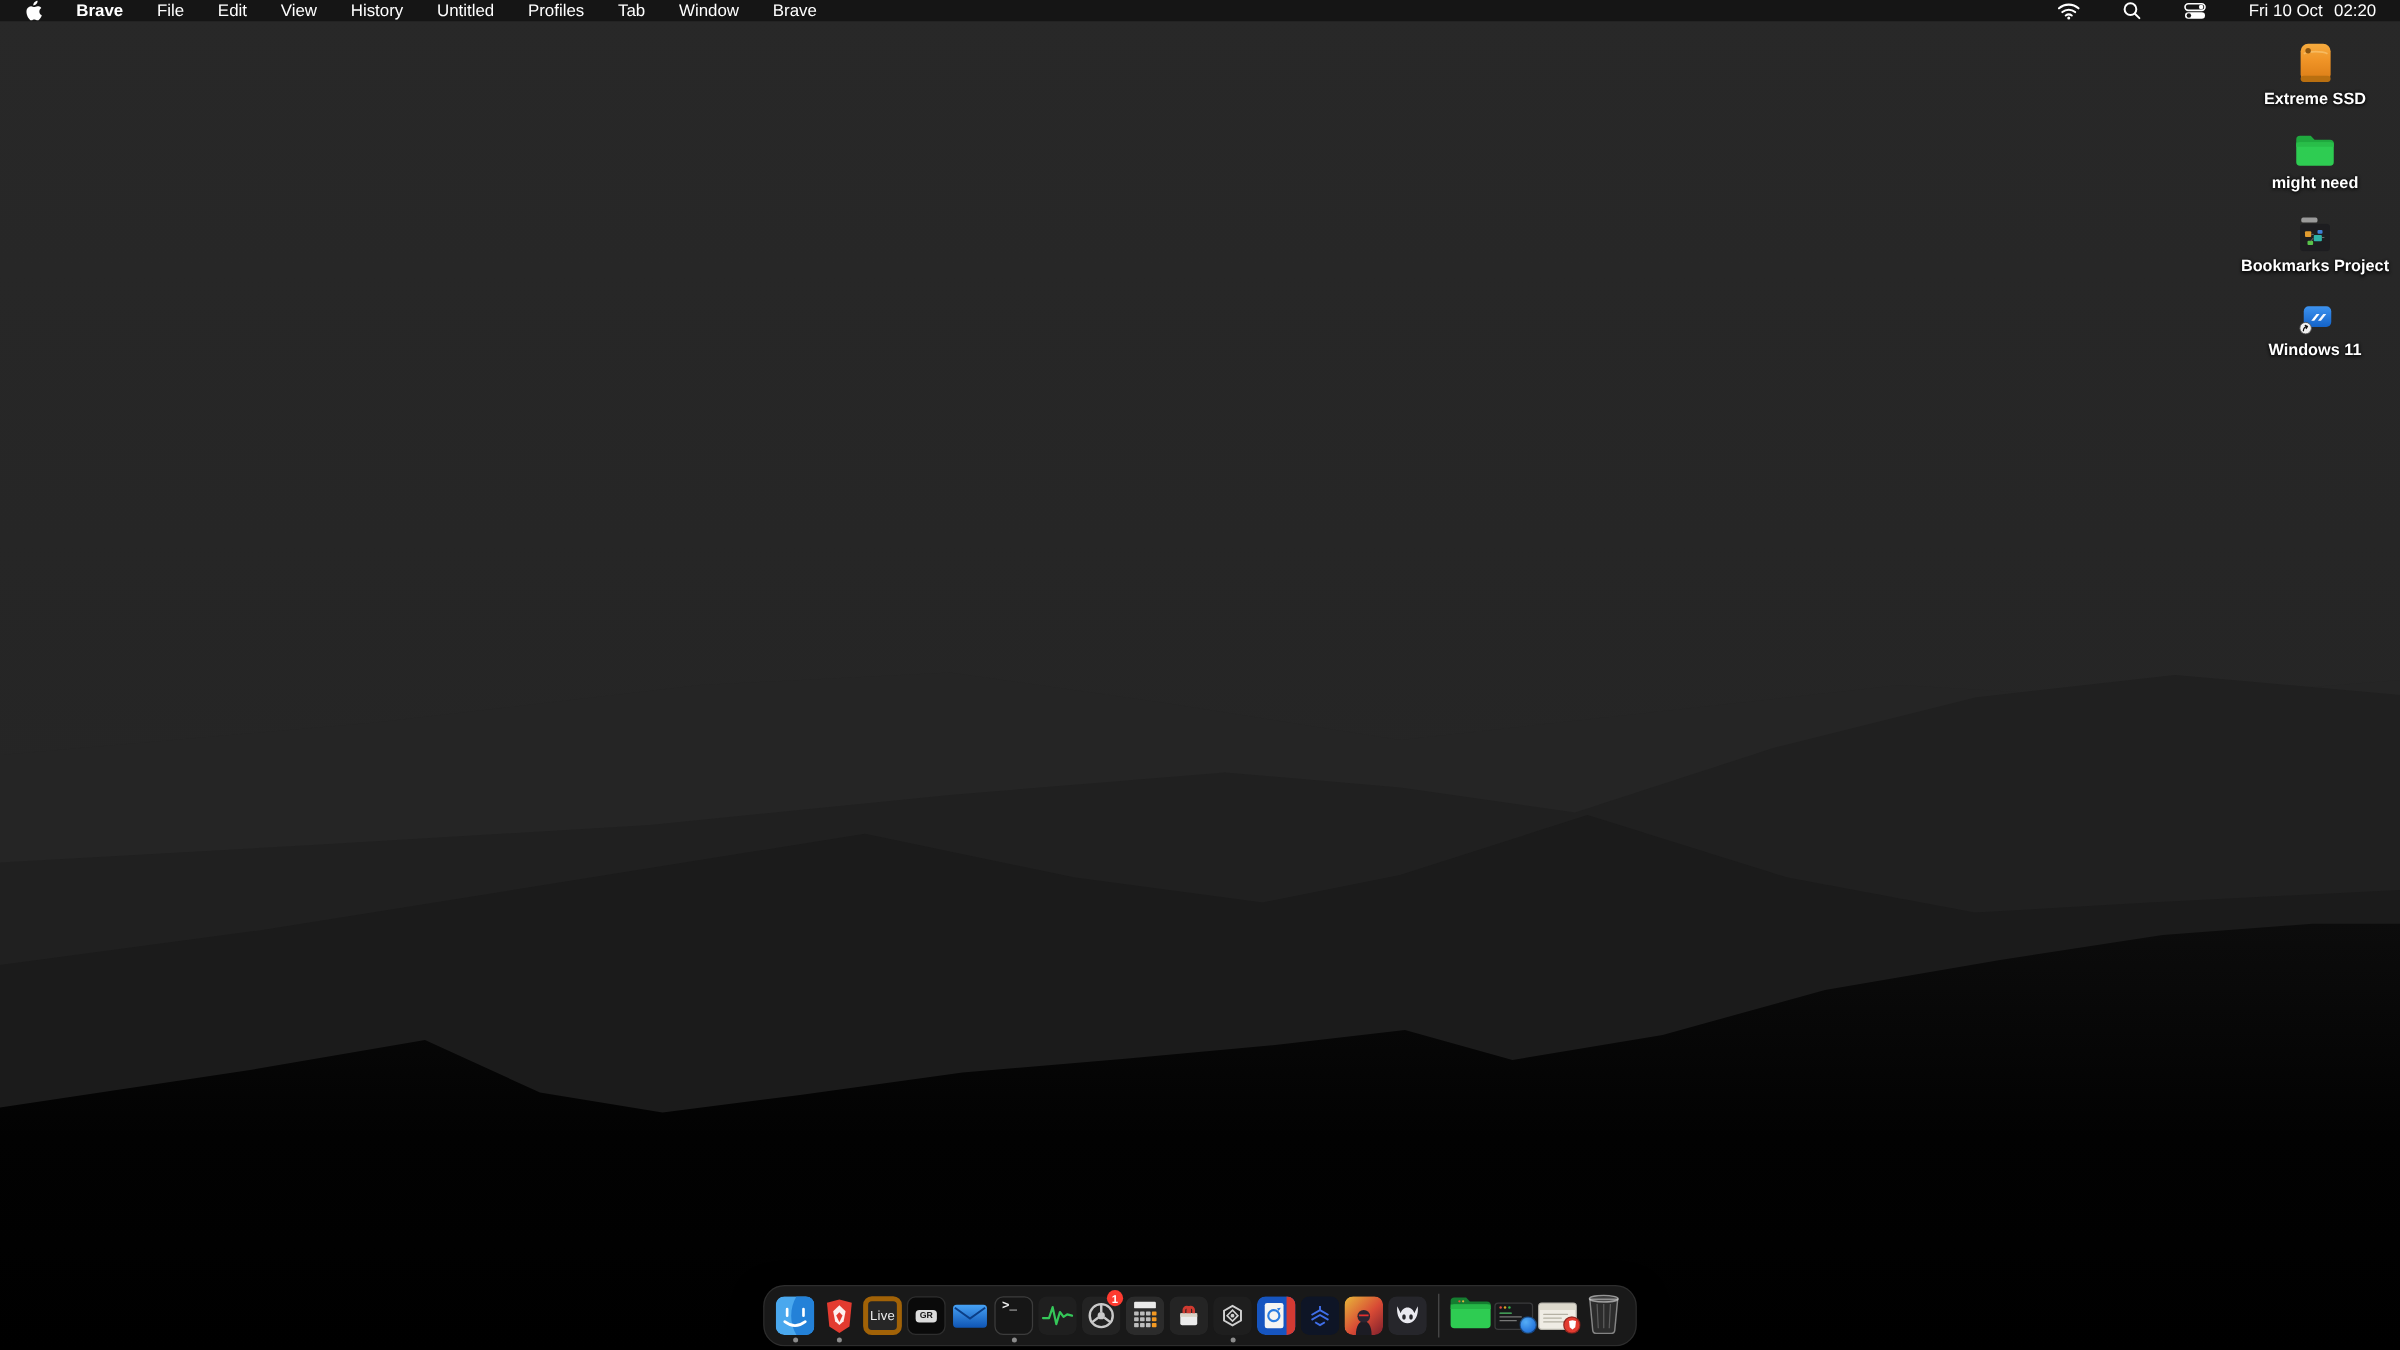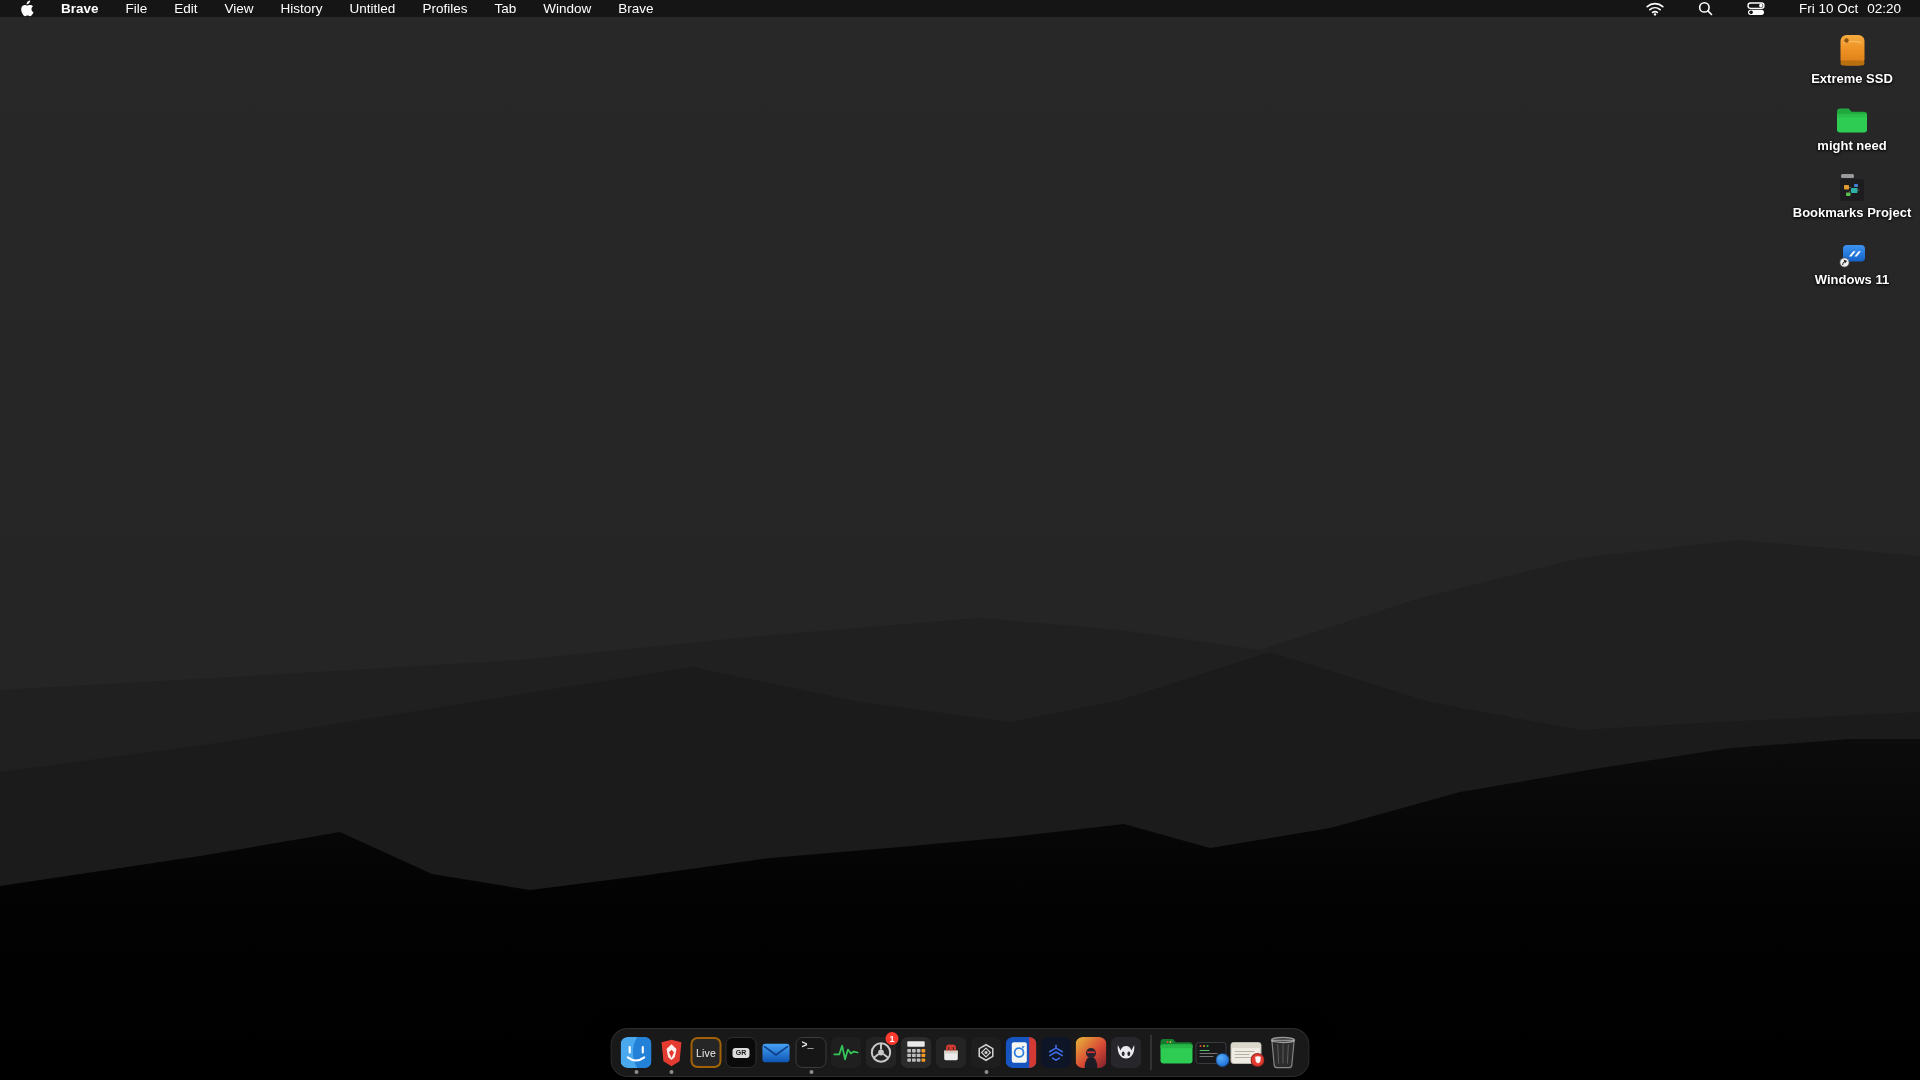--- a/index.html
+++ b/index.html
@@ -50,21 +50,21 @@
   .dock-item{position:relative;width:35px;height:45px;display:flex;align-items:center;justify-content:center;cursor:default;}
   .ic{width:31px;height:31px;border-radius:7px;display:flex;align-items:center;justify-content:center;overflow:hidden;}
   .ic svg{display:block;}
   .run-dot{position:absolute;bottom:1.5px;left:50%;transform:translateX(-50%);
     width:4px;height:4px;border-radius:50%;background:rgba(235,235,235,.55);}
   .badge{
     position:absolute;top:2px;right:0;min-width:13px;height:13px;border-radius:7px;padding:0 2px;
     background:var(--badge-red,#ff3b30);color:#fff;font-size:9px;font-weight:bold;
     display:flex;align-items:center;justify-content:center;box-sizing:border-box;
   }
-  .live-ic{background:#262626;border:2px solid #a16207;box-sizing:border-box;
+  .live-ic{background:#262626;border:4px solid #a16207;box-sizing:border-box;
     color:#ededed;font-size:10.5px;letter-spacing:.2px;}
   .gr-ic{background:#0a0a0a;border:1px solid #2e2e2e;box-sizing:border-box;}
   .gr-pill{background:#dcdcdc;color:#141414;font-size:7px;font-weight:bold;
     padding:1.5px 3.5px;border-radius:3px;line-height:1;}
   .term-ic{background:#161616;border:1px solid #3c3c3c;box-sizing:border-box;position:relative;}
   .term-ic span{position:absolute;top:3px;left:5px;color:#f2f2f2;font-size:10px;font-weight:bold;
     font-family:"Liberation Mono",monospace;line-height:1;}
   .dock-sep{width:1px;height:35px;background:rgba(255,255,255,.22);margin:0 7px;}
 
   .min-win{width:31px;height:22px;border-radius:3px;position:relative;}

